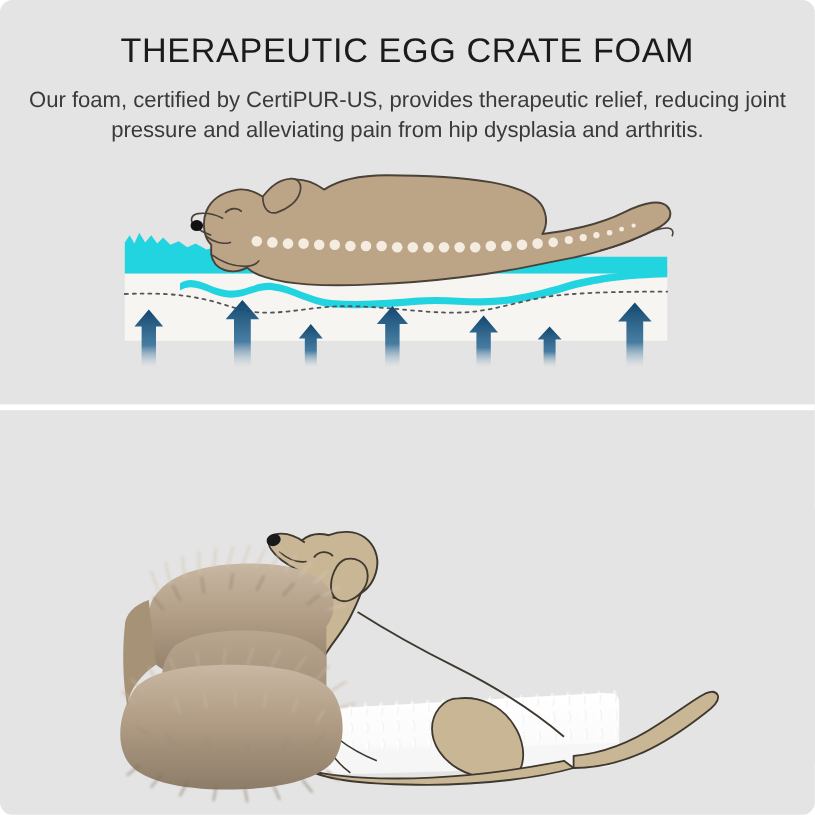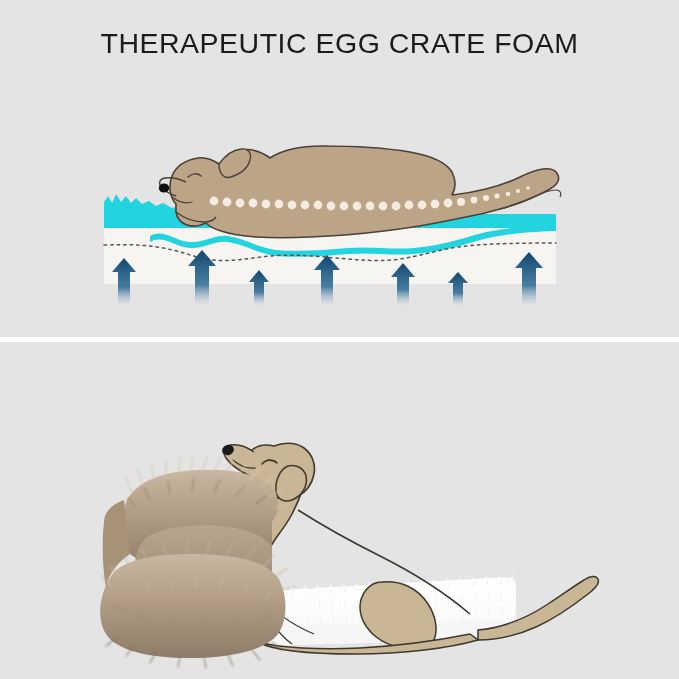--- a/index.html
+++ b/index.html
@@ -9,20 +9,21 @@
   }
   body {
     font-family: "Liberation Sans", sans-serif;
   }
   #infographic {
     position: relative;
     width: 679px;
     height: 679px;
     overflow: hidden;
     background: #e4e4e4;
+    border-radius: 11px;
   }
   .panel {
     position: absolute;
     left: 0;
     width: 679px;
     background: #e4e4e4;
     overflow: hidden;
   }
   #panel-foam   { top: 0;     height: 337px; }
   #panel-divider{
@@ -73,20 +74,21 @@
 </style>
 </head>
 <body>
 
 <div id="infographic">
 
   <div class="panel" id="panel-foam">
 
     <div class="headline" id="foam-title">THERAPEUTIC EGG CRATE FOAM</div>
 
+    <div id="foam-body">Our foam, certified by CertiPUR-US, provides therapeutic relief, reducing joint pressure and alleviating pain from hip dysplasia and arthritis.</div>
 
     <div class="stage">
       <svg width="679" height="337" viewBox="0 0 679 337">
         <defs>
           <linearGradient id="arrowGrad" x1="0" y1="1" x2="0" y2="0">
             <stop offset="0%" stop-color="#9fb8cc" stop-opacity="0"></stop>
             <stop offset="38%" stop-color="#2b6a95" stop-opacity="0.85"></stop>
             <stop offset="100%" stop-color="#12466f" stop-opacity="1"></stop>
           </linearGradient>
           <clipPath id="foamBlockClip">

